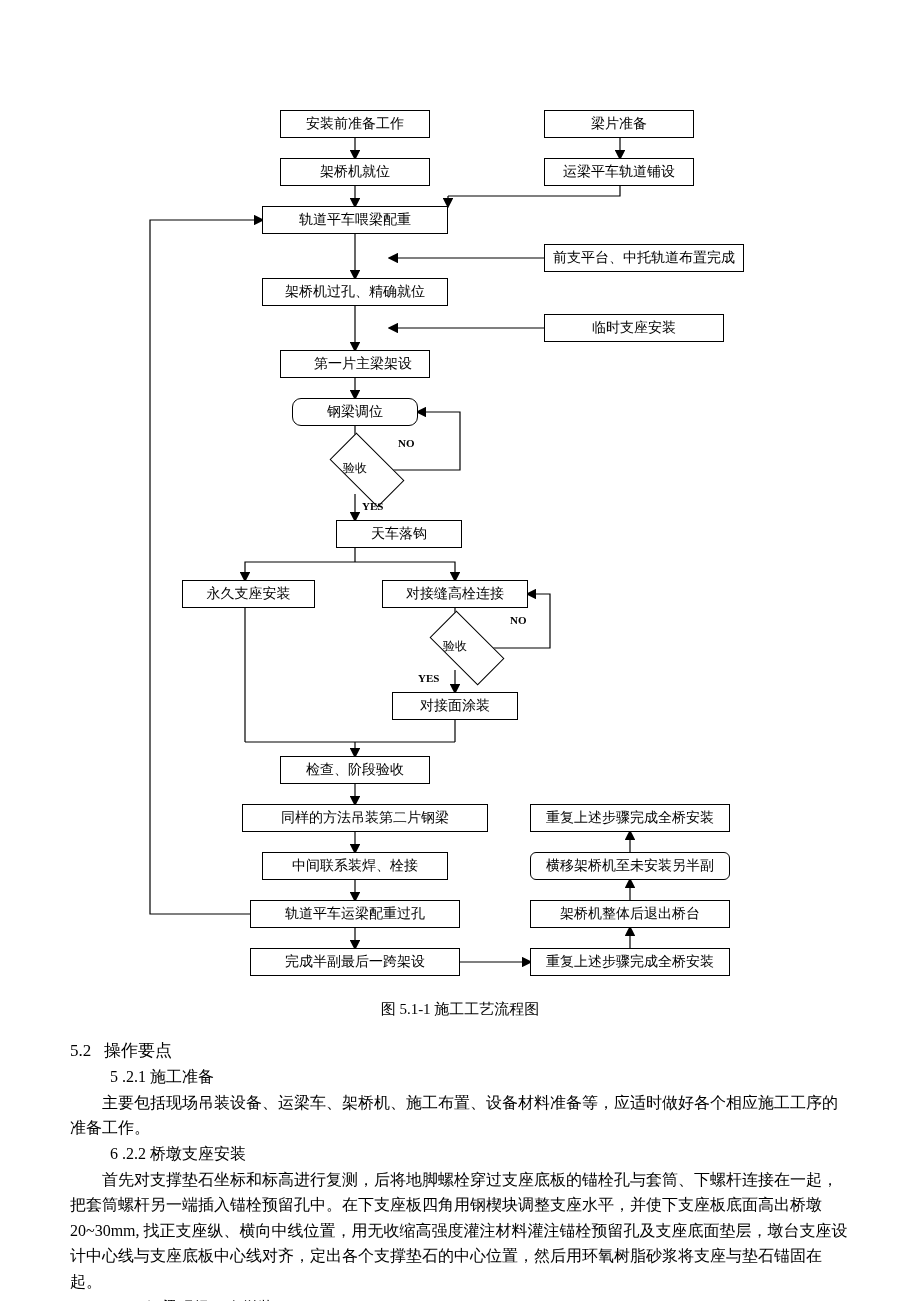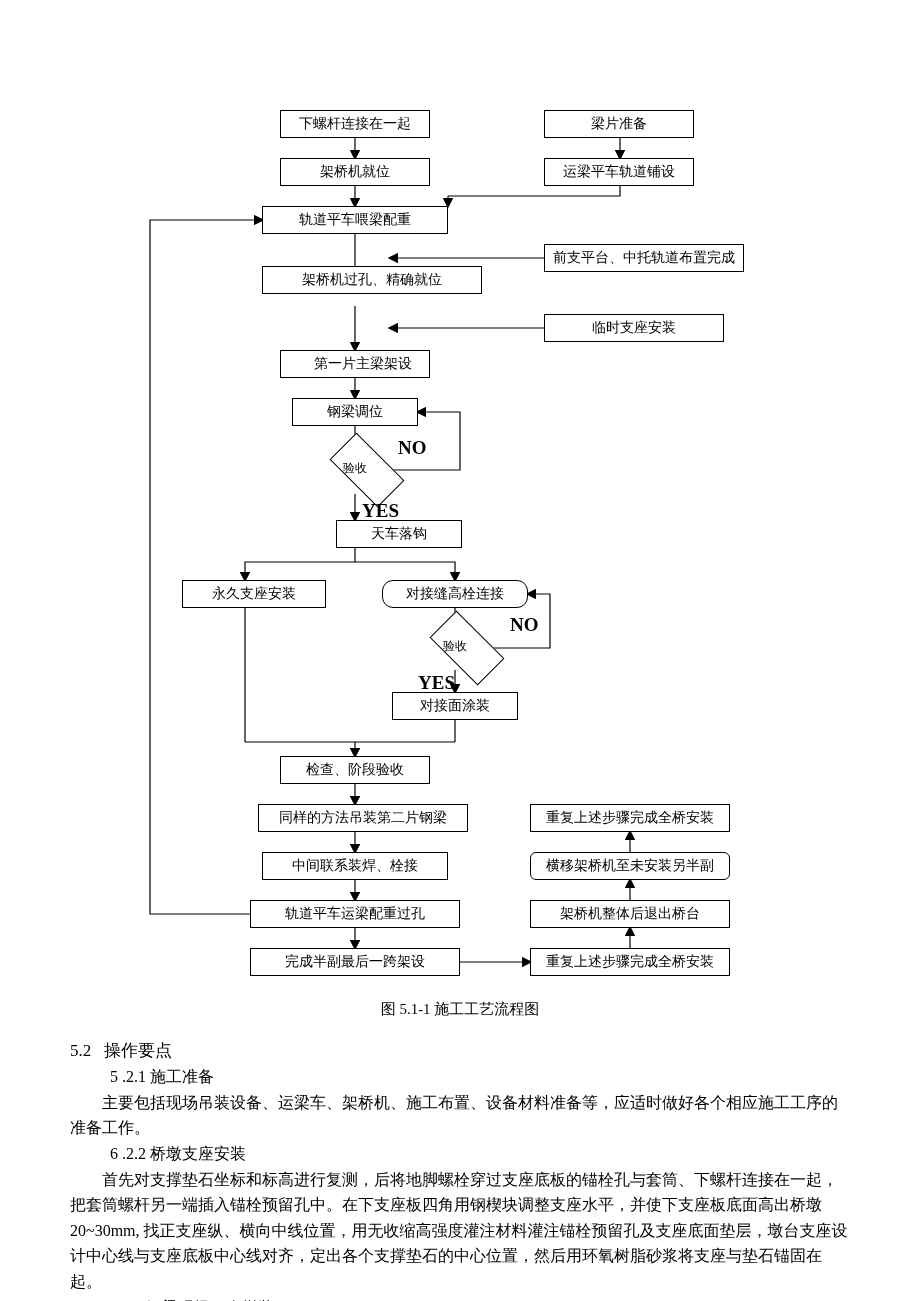--- a/index.html
+++ b/index.html
@@ -48,21 +48,21 @@
   }
   svg.arrows {
     position: absolute;
     left: 0; top: 0;
     width: 660px;
     height: 880px;
     overflow: visible;
   }
   .edge-label {
     position: absolute;
-    font-size: 19px;
+    font-size: 11px;
     font-weight: bold;
     font-family: "Times New Roman", serif;
   }
   .caption {
     text-align: center;
     font-size: 15px;
     margin-top: 10px;
   }
   .text-block {
     width: 780px;
@@ -148,58 +148,58 @@
         <line x1="330" y1="852" x2="400" y2="852" marker-end="url(#ah)"></line>
 
         <line x1="500" y1="838" x2="500" y2="818" marker-end="url(#ah)"></line>
 
         <line x1="500" y1="790" x2="500" y2="770" marker-end="url(#ah)"></line>
 
         <line x1="500" y1="742" x2="500" y2="722" marker-end="url(#ah)"></line>
       </g>
     </svg>
 
-    <div class="node" style="left:150px; top:0px;  width:150px;">下螺杆连接在一起</div>
+    <div class="node" style="left:150px; top:0px;  width:150px;">安装前准备工作</div>
     <div class="node" style="left:414px; top:0px;  width:150px;">梁片准备</div>
 
     <div class="node" style="left:150px; top:48px; width:150px;">架桥机就位</div>
     <div class="node" style="left:414px; top:48px; width:150px;">运梁平车轨道铺设</div>
 
     <div class="node" style="left:132px; top:96px; width:186px;">轨道平车喂梁配重</div>
 
     <div class="node" style="left:414px; top:134px;width:200px;">前支平台、中托轨道布置完成</div>
 
-    <div class="node" style="left:132px; top:156px;width:220px;">架桥机过孔、精确就位</div>
+    <div class="node" style="left:132px; top:168px;width:186px;">架桥机过孔、精确就位</div>
 
     <div class="node" style="left:414px; top:204px;width:180px;">临时支座安装</div>
 
     <div class="node" style="left:150px; top:240px;width:150px;padding-left:20px;">第一片主梁架设</div>
 
-    <div class="node" style="left:162px; top:288px;width:126px;">钢梁调位</div>
+    <div class="node" style="left:162px; top:288px;width:126px;border-radius:9px;">钢梁调位</div>
 
     <div class="diamond" style="left:203px; top:341px;"></div>
     <div class="diamond-label" style="left:208px; top:350px; width:34px;">验收</div>
     <div class="edge-label" style="left:268px; top:327px;">NO</div>
     <div class="edge-label" style="left:232px; top:390px;">YES</div>
 
     <div class="node" style="left:162px; top:410px;width:126px;margin-left:44px;">天车落钩</div>
 
-    <div class="node" style="left:52px;  top:470px;width:144px;">永久支座安装</div>
-    <div class="node" style="left:252px; top:470px;width:146px;border-radius:11px;">对接缝高栓连接</div>
+    <div class="node" style="left:52px;  top:470px;width:133px;">永久支座安装</div>
+    <div class="node" style="left:252px; top:470px;width:146px;">对接缝高栓连接</div>
 
     <div class="diamond" style="left:303px; top:519px;"></div>
     <div class="diamond-label" style="left:308px; top:528px; width:34px;">验收</div>
     <div class="edge-label" style="left:380px; top:504px;">NO</div>
     <div class="edge-label" style="left:288px; top:562px;">YES</div>
 
     <div class="node" style="left:262px; top:582px;width:126px;">对接面涂装</div>
 
     <div class="node" style="left:150px; top:646px;width:150px;">检查、阶段验收</div>
 
-    <div class="node" style="left:128px; top:694px;width:210px;">同样的方法吊装第二片钢梁</div>
+    <div class="node" style="left:112px; top:694px;width:246px;">同样的方法吊装第二片钢梁</div>
 
     <div class="node" style="left:132px; top:742px;width:186px;">中间联系装焊、栓接</div>
 
     <div class="node" style="left:120px; top:790px;width:210px;">轨道平车运梁配重过孔</div>
 
     <div class="node" style="left:120px; top:838px;width:210px;">完成半副最后一跨架设</div>
 
     <div class="node" style="left:400px; top:838px;width:200px;">重复上述步骤完成全桥安装</div>
     <div class="node" style="left:400px; top:790px;width:200px;">架桥机整体后退出桥台</div>
     <div class="node" style="left:400px; top:742px;width:200px;border-radius:6px;">横移架桥机至未安装另半副</div>

